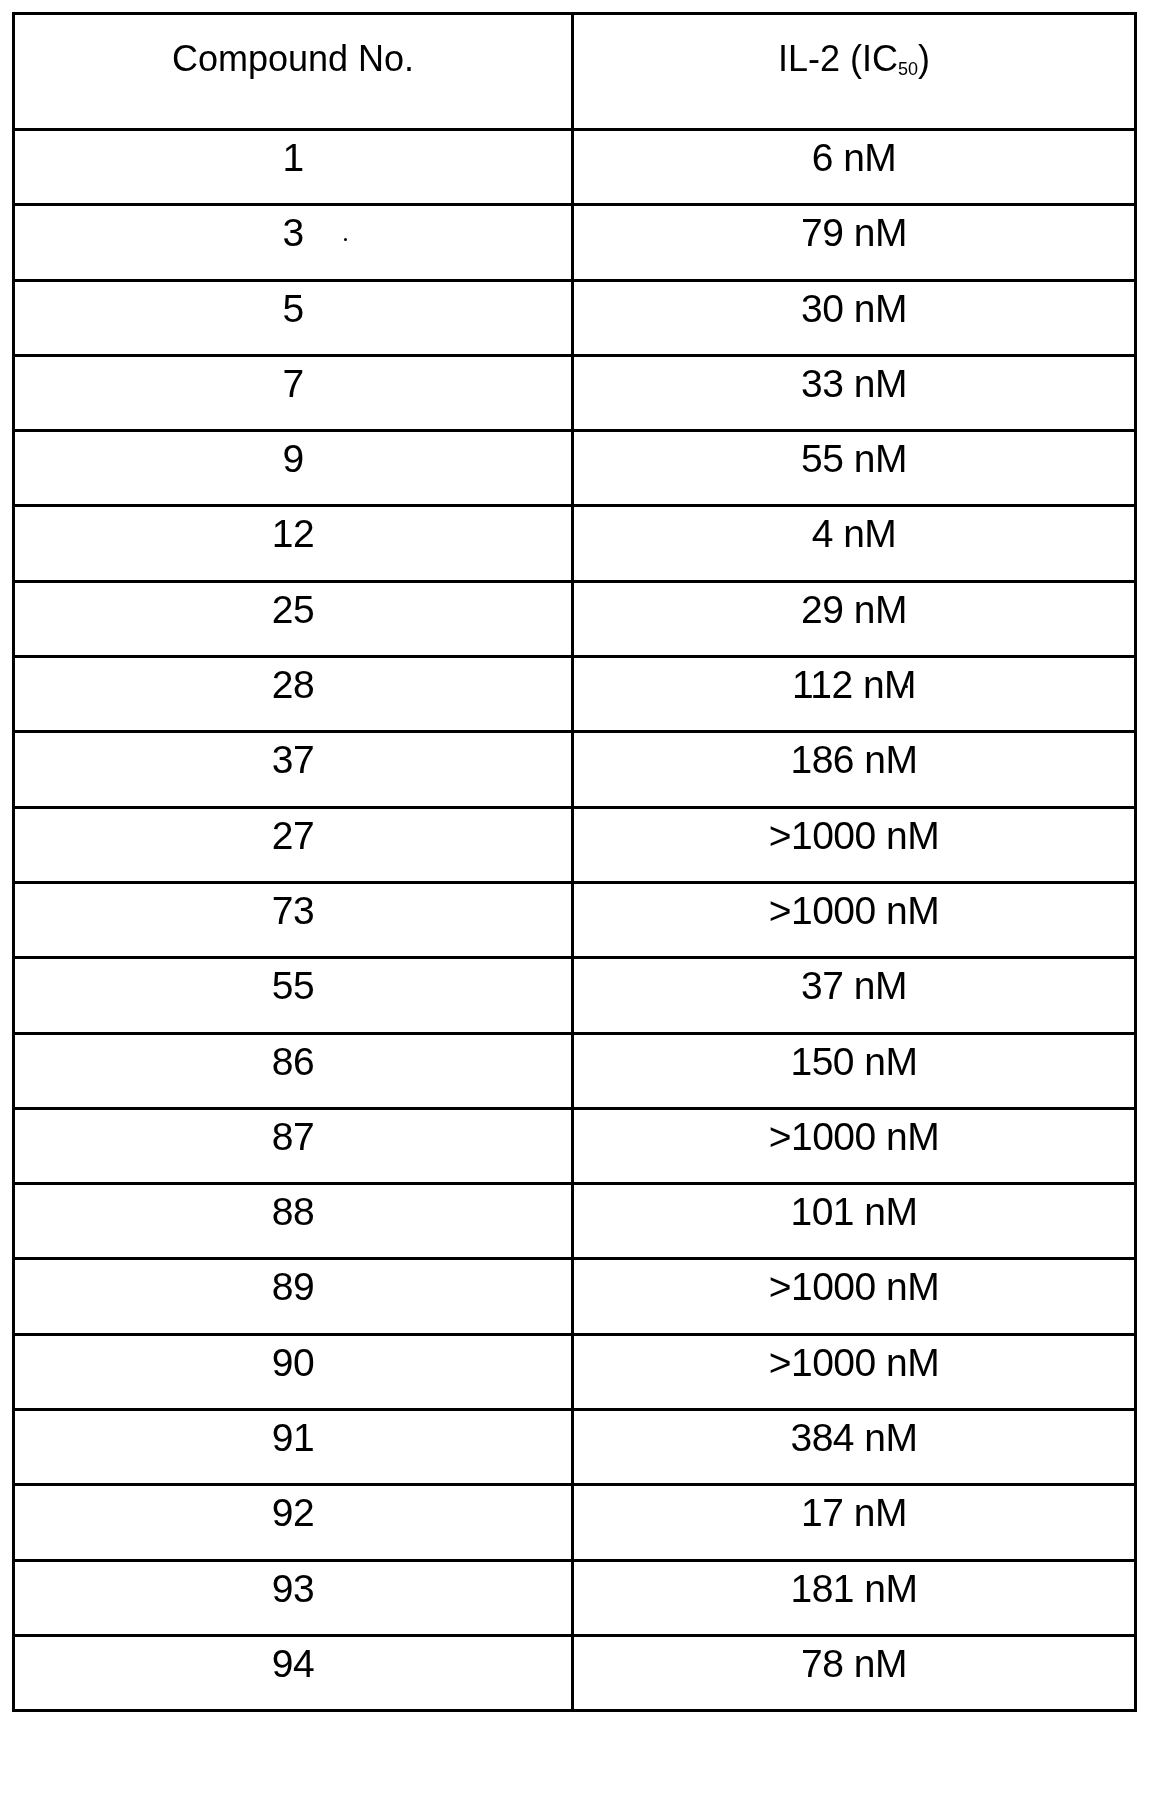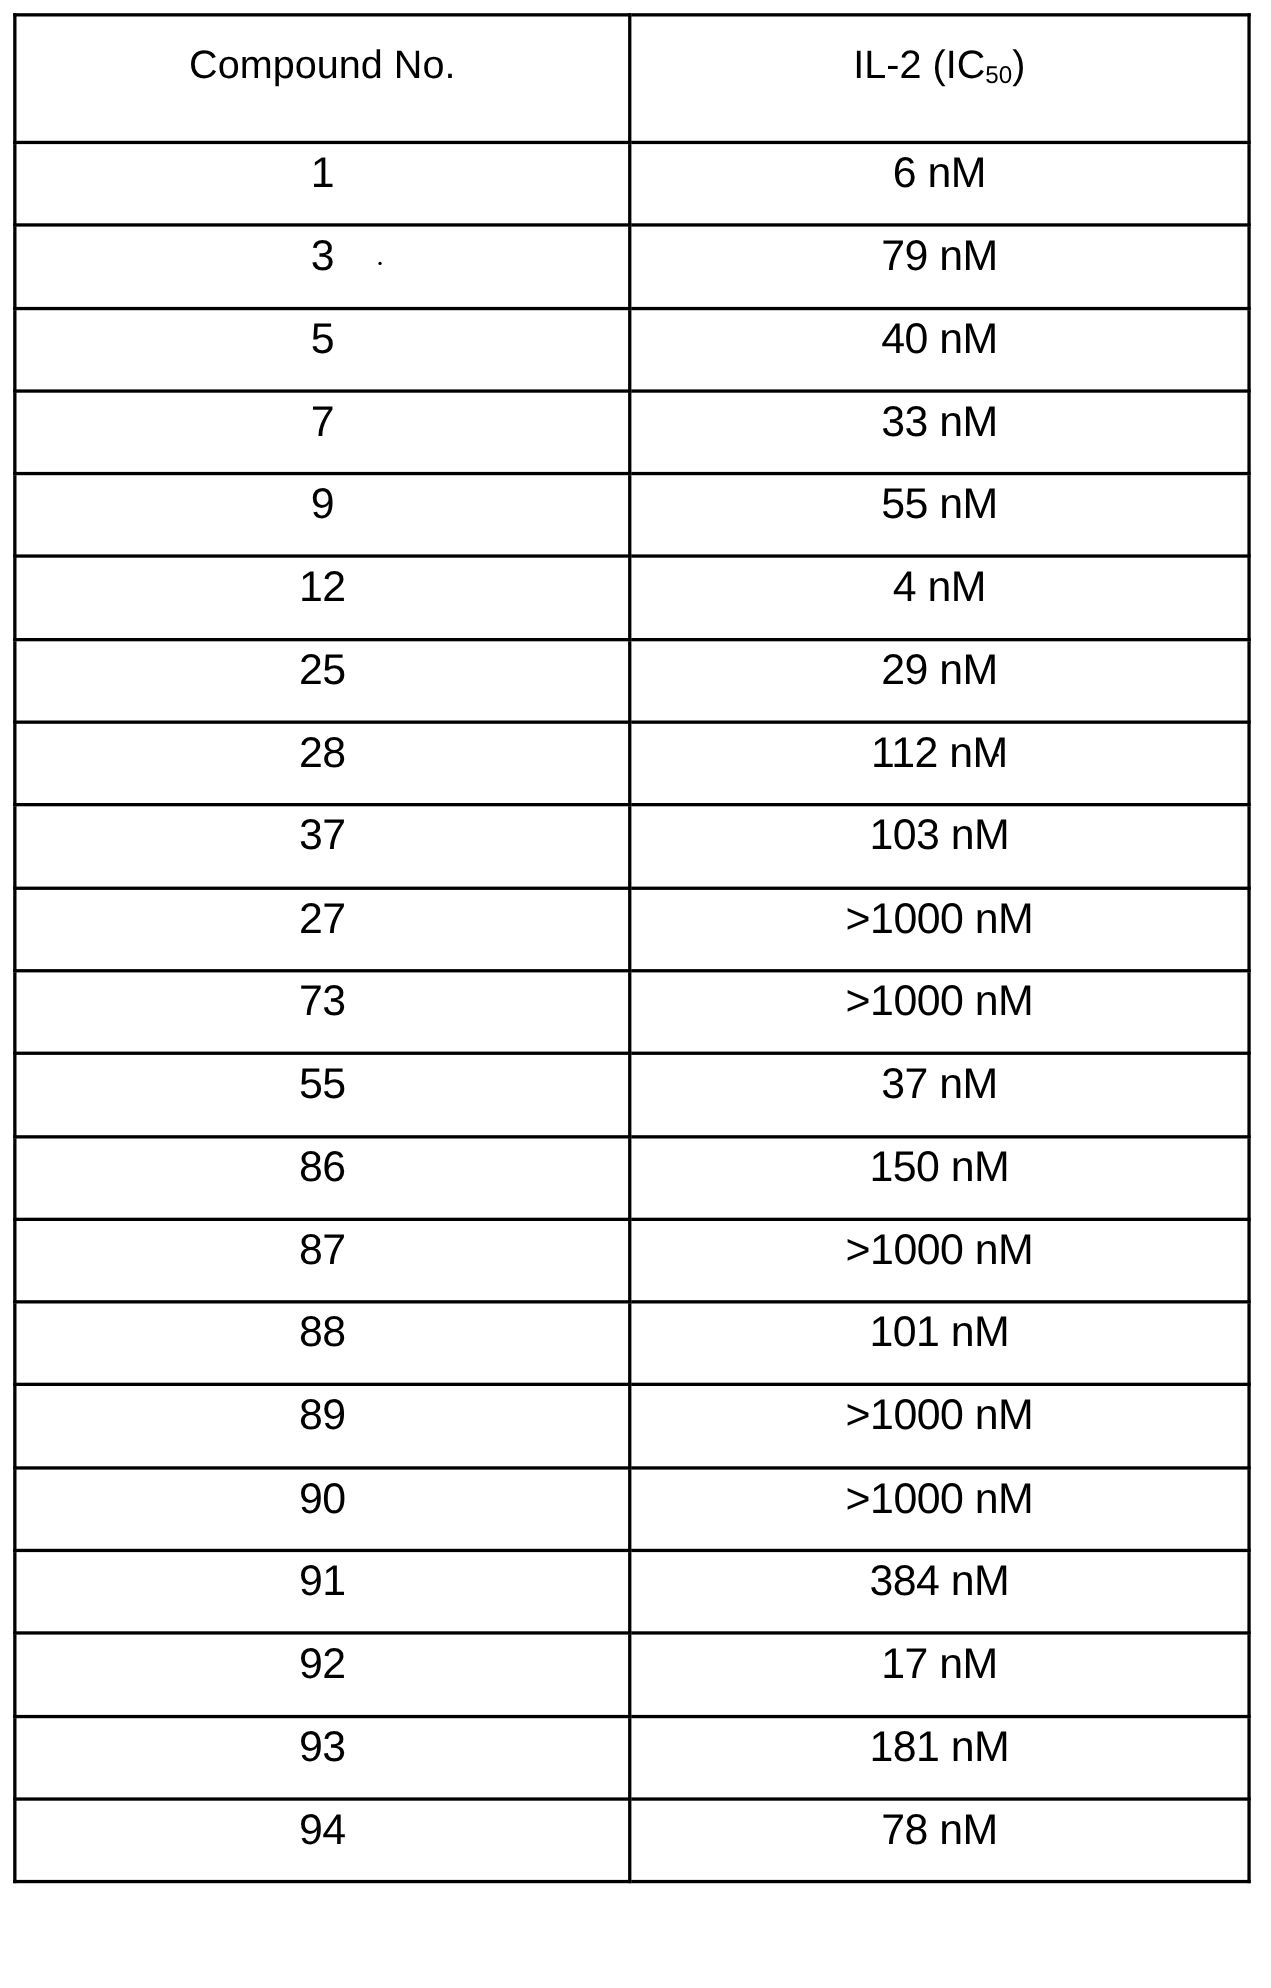--- a/index.html
+++ b/index.html
@@ -52,21 +52,21 @@
     }
     table.data-table tbody td {
       height: 75.3px;
       font-size: 39px;
       line-height: 1;
       padding-top: 7px;
       box-sizing: border-box;
       letter-spacing: -0.5px;
     }
     .sub {
-      font-size: 22px;
+      font-size: 18px;
       vertical-align: -4px;
       line-height: 0;
     }
     .artifact {
       position: absolute;
       width: 3px;
       height: 3px;
       background: #000;
       border-radius: 50%;
     }
@@ -90,21 +90,21 @@
       <tr>
           <td>1</td>
           <td>6 nM</td>
         </tr>
       <tr>
           <td>3</td>
           <td>79 nM</td>
         </tr>
       <tr>
           <td>5</td>
-          <td>40 nM</td>
+          <td>30 nM</td>
         </tr>
       <tr>
           <td>7</td>
           <td>33 nM</td>
         </tr>
       <tr>
           <td>9</td>
           <td>55 nM</td>
         </tr>
       <tr>
@@ -114,21 +114,21 @@
       <tr>
           <td>25</td>
           <td>29 nM</td>
         </tr>
       <tr>
           <td>28</td>
           <td>112 nM</td>
         </tr>
       <tr>
           <td>37</td>
-          <td>103 nM</td>
+          <td>186 nM</td>
         </tr>
       <tr>
           <td>27</td>
           <td>&gt;1000 nM</td>
         </tr>
       <tr>
           <td>73</td>
           <td>&gt;1000 nM</td>
         </tr>
       <tr>

